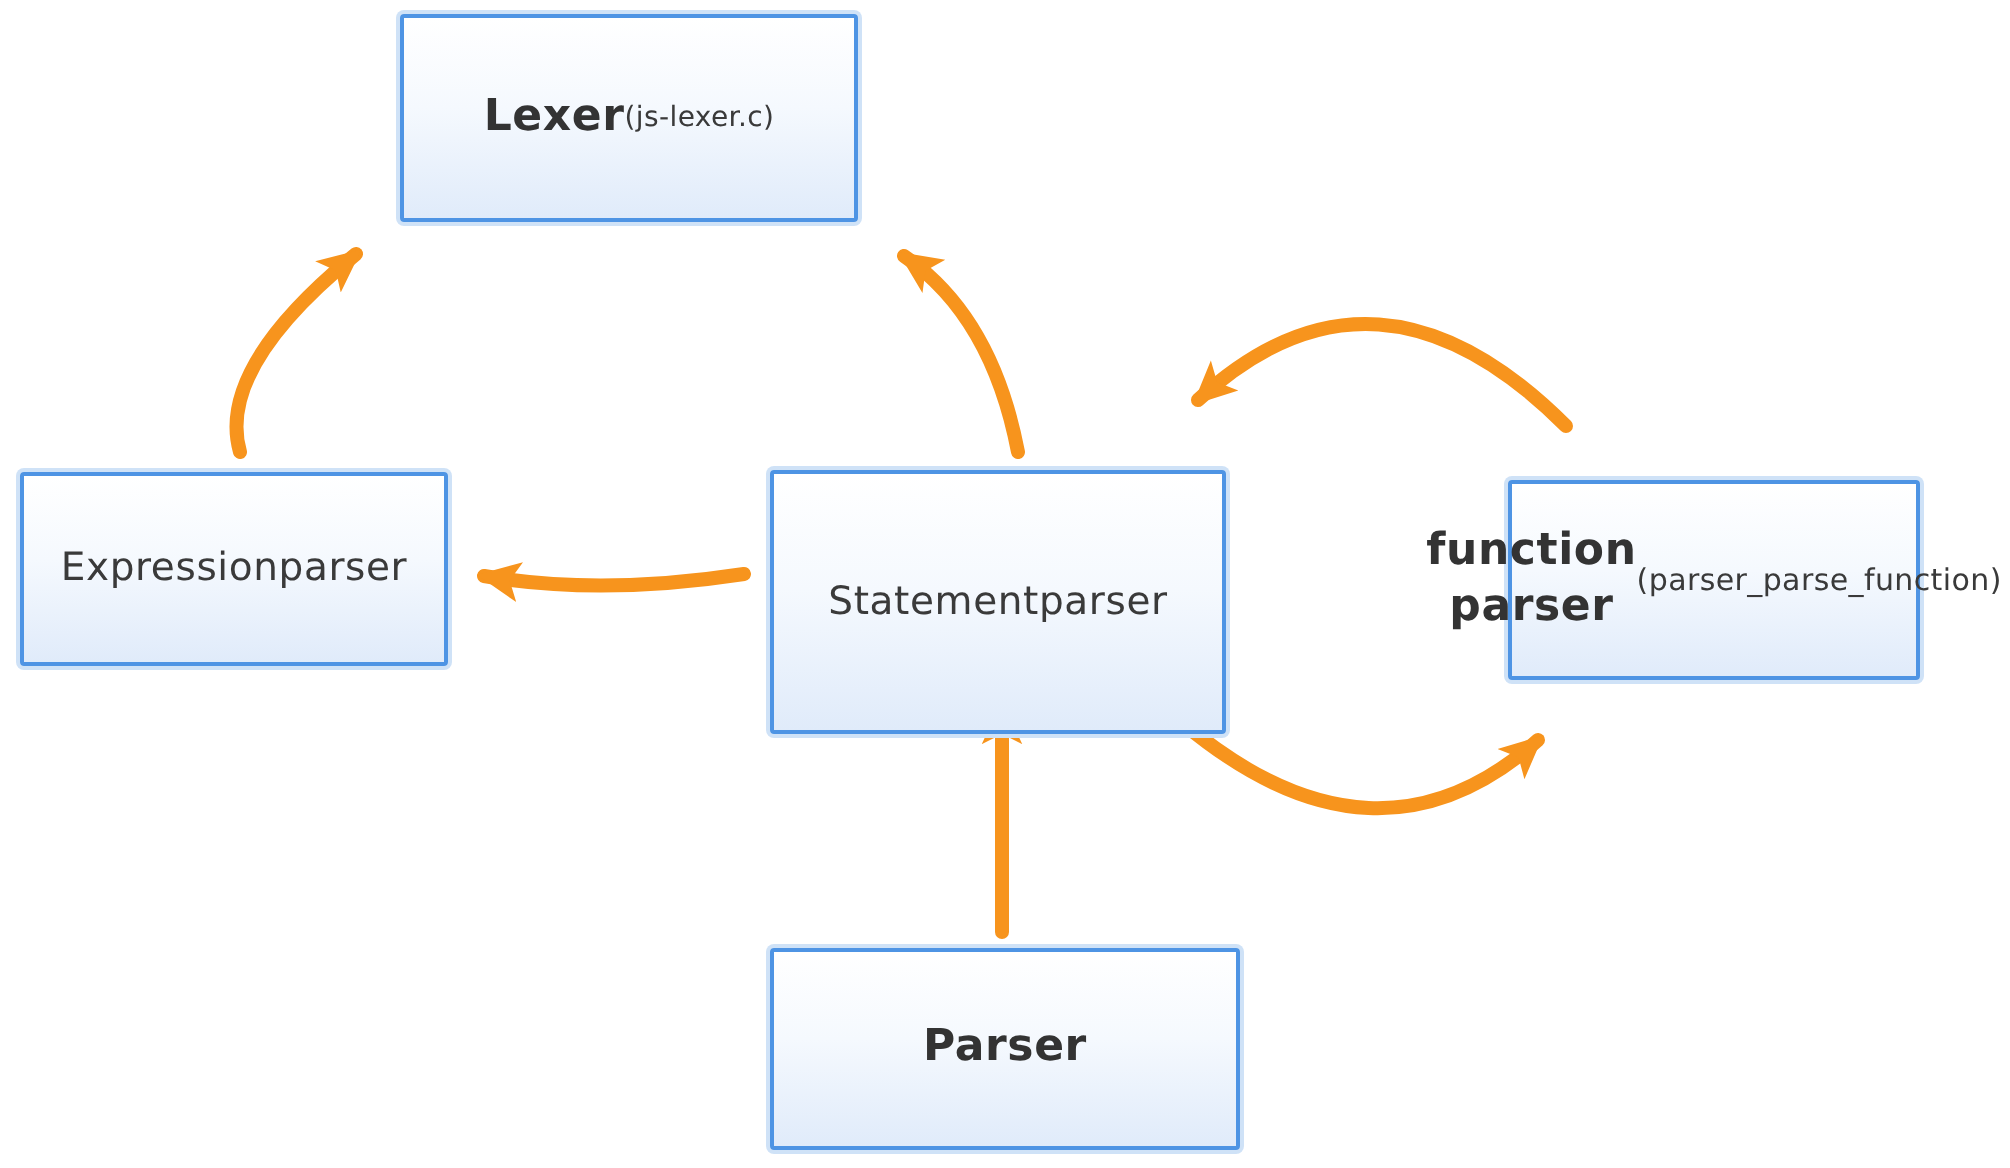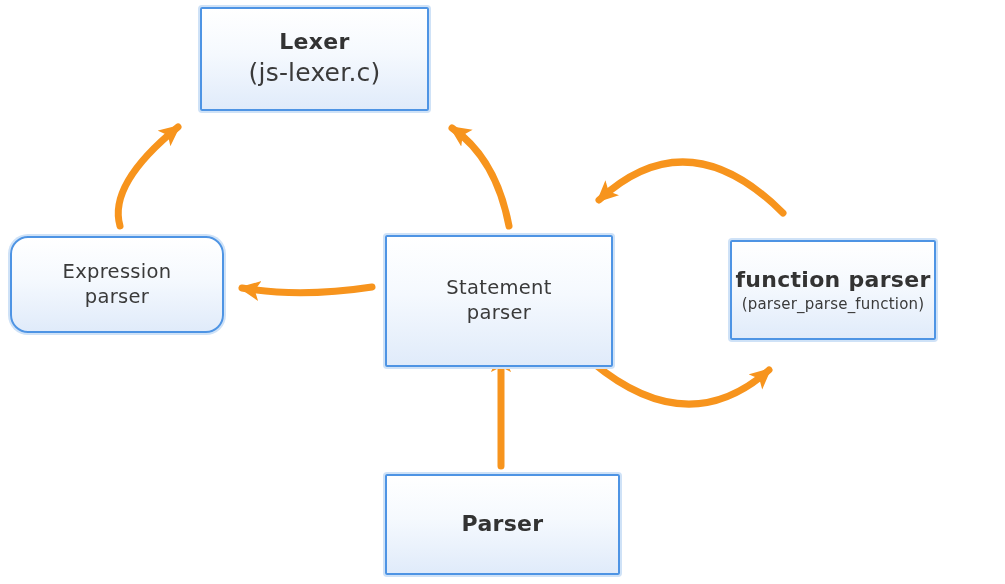--- a/index.html
+++ b/index.html
@@ -24,21 +24,21 @@
     pointer-events: none;
   }
   .node {
     position: absolute;
     box-sizing: border-box;
     border: 2px solid #4e94e4;
     border-radius: 2px;
     box-shadow: 0 0 0 2px #cfe2f7;
     background: linear-gradient(180deg, #ffffff 0%, #f5f9fe 45%, #e0ebfa 100%);
     display: flex;
-    flex-direction: column;
+    flex-direction: row;
     align-items: center;
     justify-content: center;
     text-align: center;
     color: #3a3a3a;
   }
   .node .title-line {
     display: block;
     line-height: 1.28;
     letter-spacing: 0.3px;
   }
@@ -47,29 +47,29 @@
     font-size: 22px;
     color: #333333;
   }
   .node.reg-title .title-line {
     font-weight: 400;
     font-size: 19.5px;
   }
   .node .subtitle {
     display: block;
     font-weight: 400;
-    font-size: 25px;
+    font-size: 14px;
     line-height: 1.35;
     letter-spacing: 0.2px;
     color: #3a3a3a;
   }
   .node-lexer      { left: 200px; top: 7px;   width: 229px; height: 104px; }
-  .node-expression { left: 10px;  top: 236px; width: 214px; height: 97px; border-radius: 18px;  }
+  .node-expression { left: 10px;  top: 236px; width: 214px; height: 97px;  }
   .node-statement  { left: 385px; top: 235px; width: 228px; height: 132px; }
-  .node-function   { left: 730px; top: 240px; width: 206px; height: 100px; }
+  .node-function   { left: 754px; top: 240px; width: 206px; height: 100px; }
   .node-parser     { left: 385px; top: 474px; width: 235px; height: 101px; }
   .node-function .subtitle, .node-parser .subtitle { font-size: 15px; }
   .node-parser .title-line { font-size: 24px; }
 </style>
 </head>
 <body>
 
 <div class="stage">
 
   <svg class="edges-svg" viewBox="0 0 1005 584" xmlns="http://www.w3.org/2000/svg">

